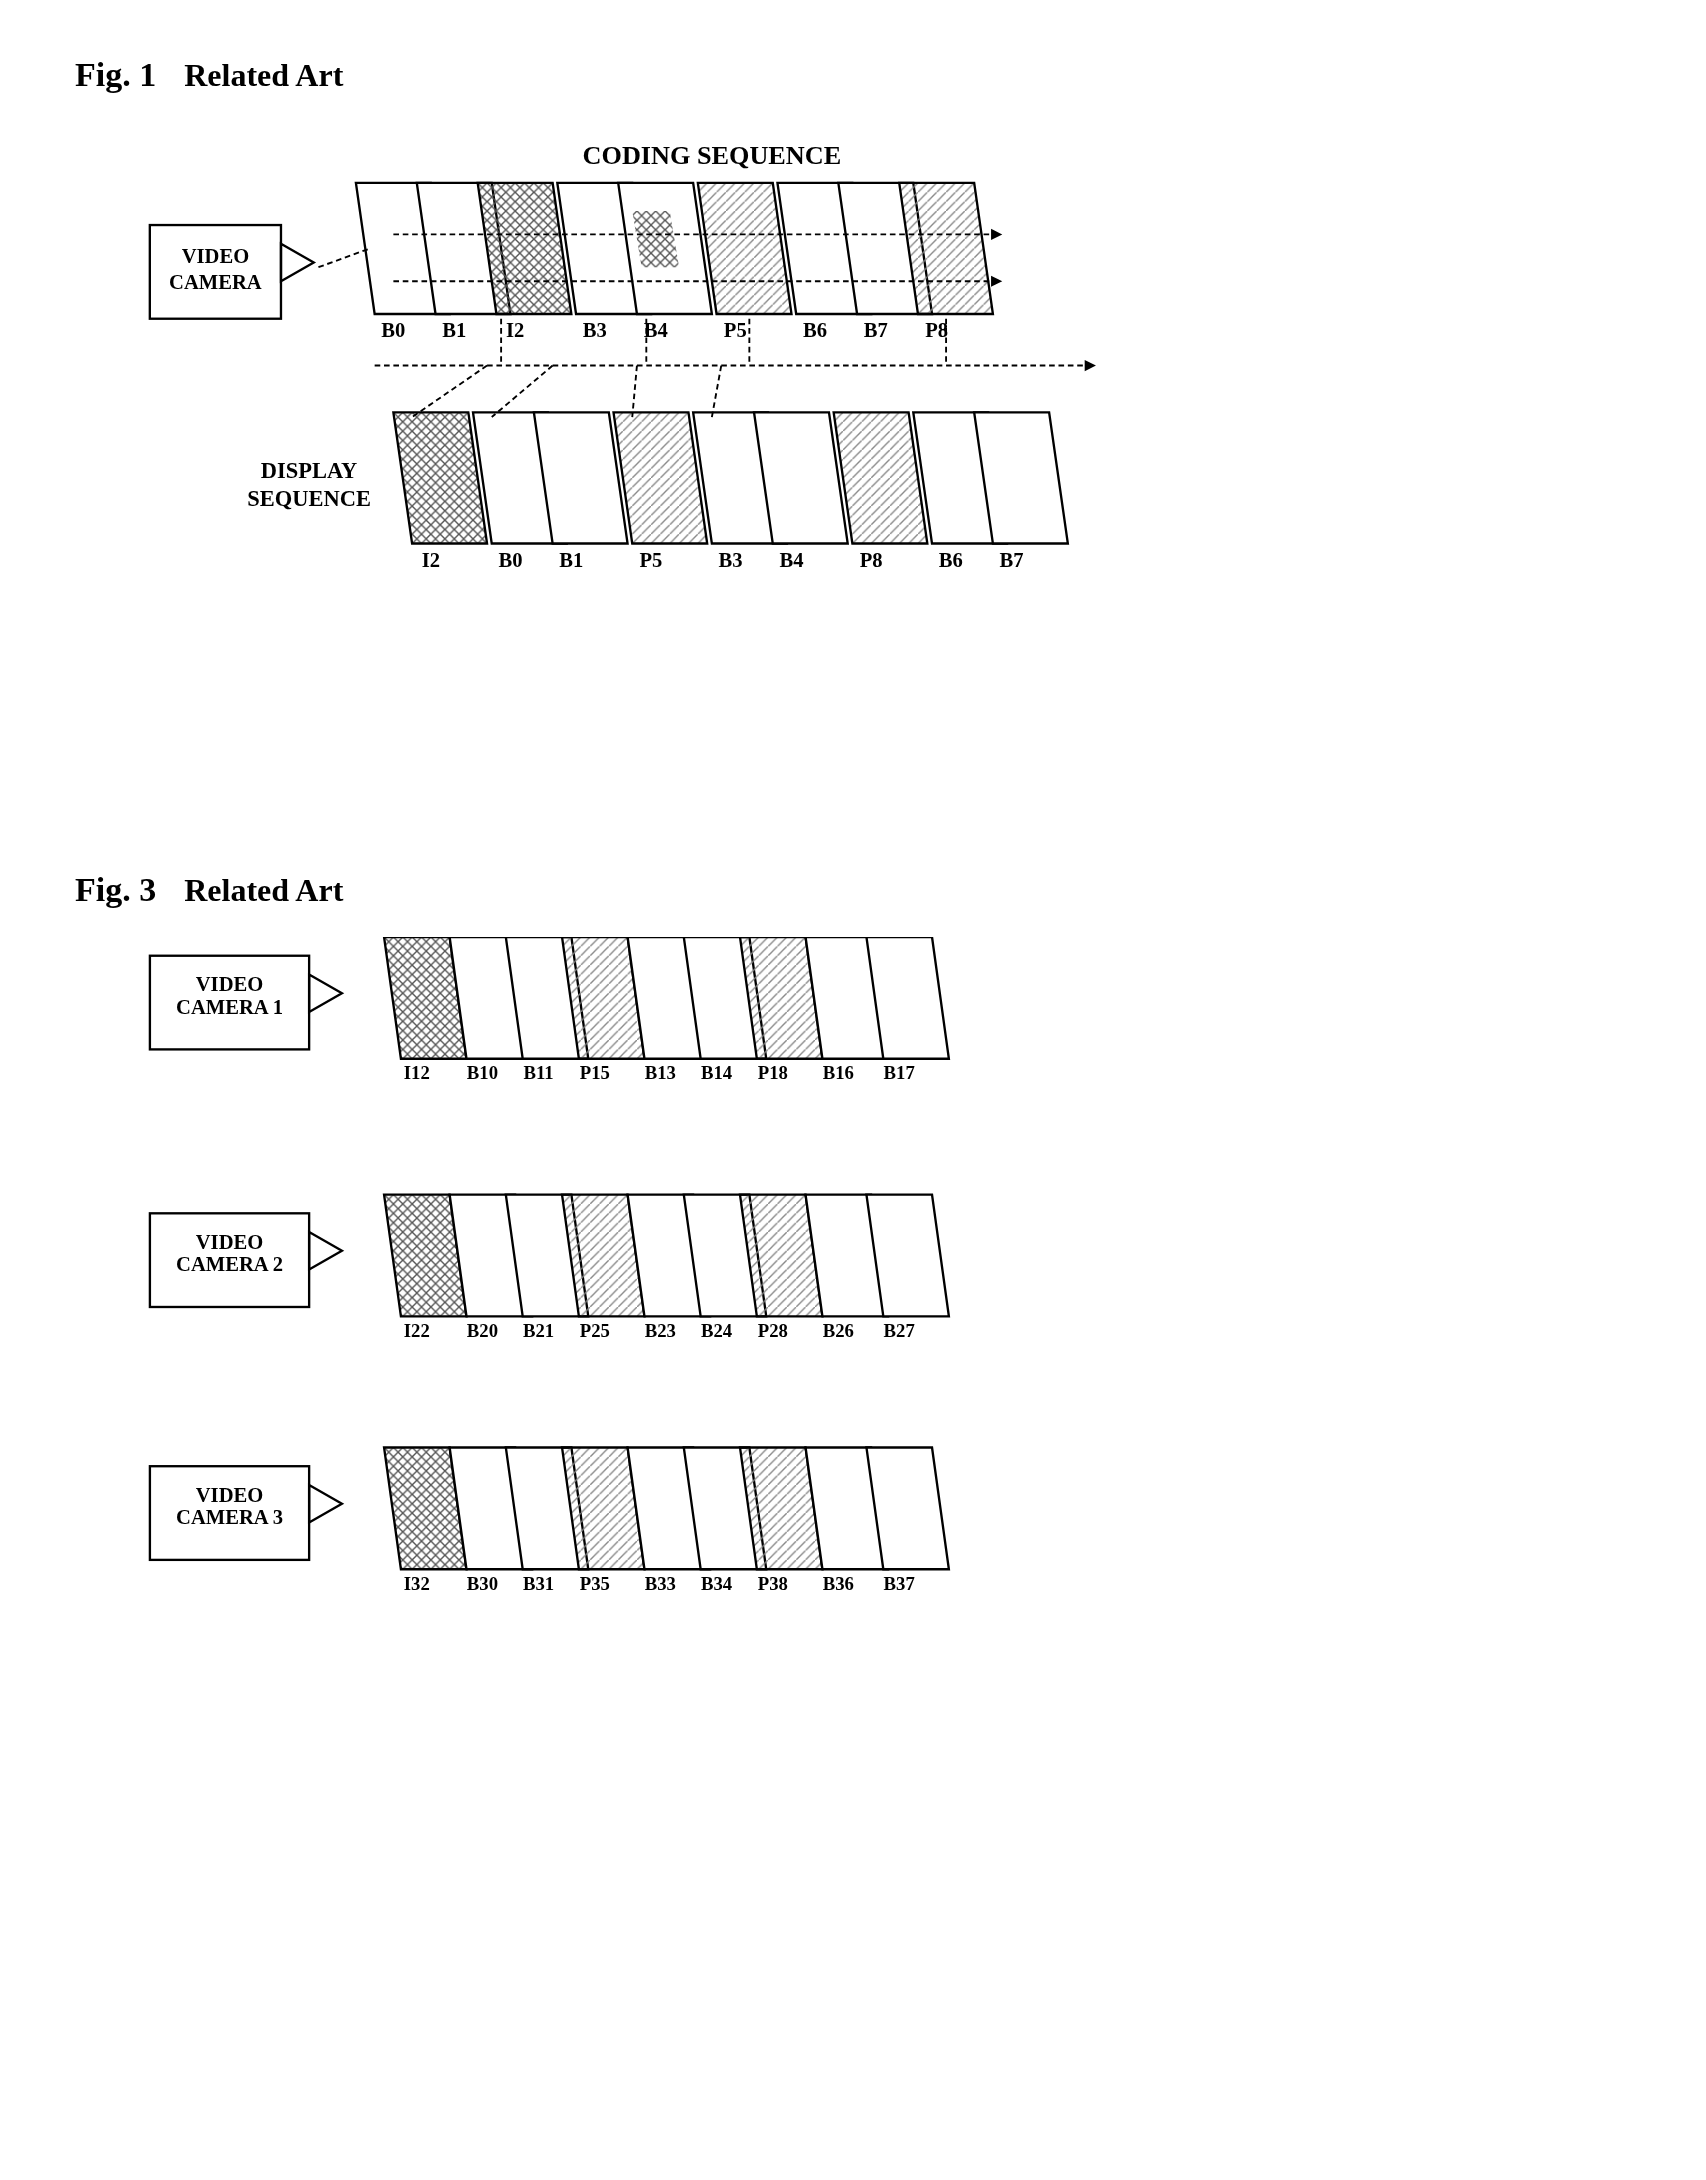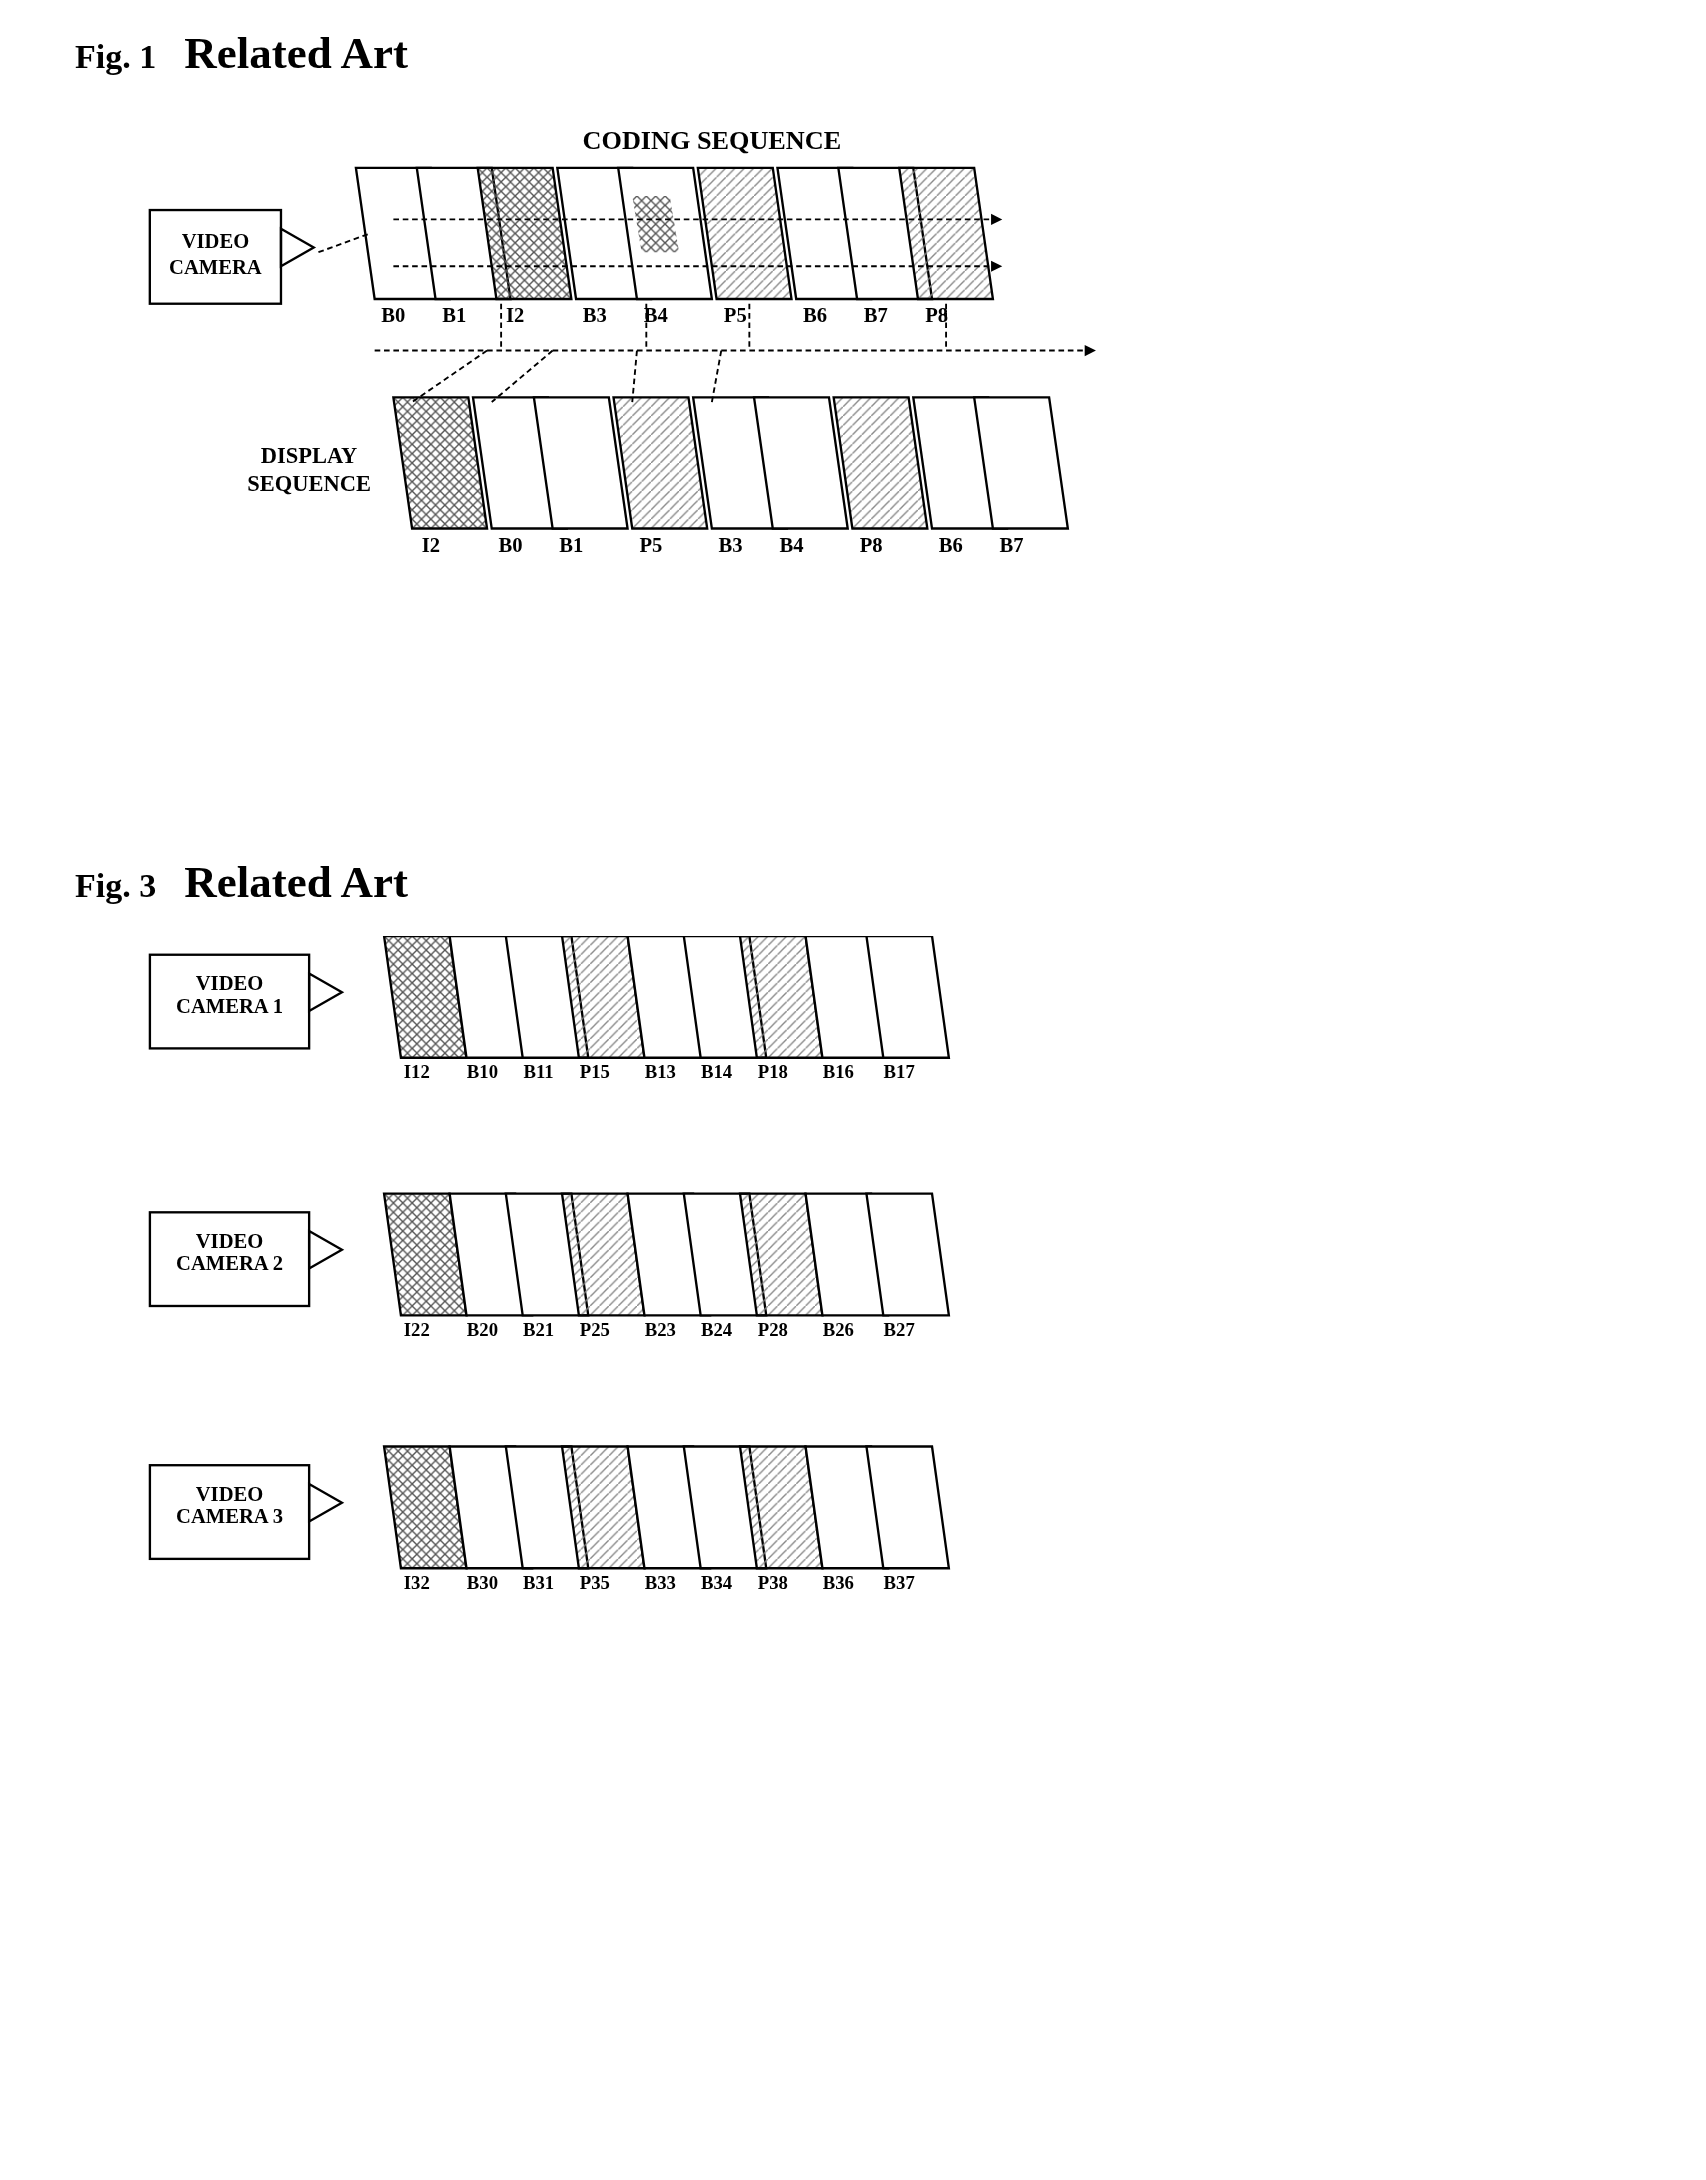--- a/index.html
+++ b/index.html
@@ -8,37 +8,37 @@
       font-family: 'Times New Roman', Times, serif;
       width: 1706px;
       min-height: 2180px;
       position: relative;
       overflow-x: hidden;
     }
 
     .page {
       width: 1706px;
       min-height: 2180px;
-      padding: 27px 75px;
+      padding: 56px 75px;
       position: relative;
     }
 
     
     .fig-label {
       display: flex;
       align-items: baseline;
       gap: 28px;
       margin-bottom: 28px;
     }
     .fig-num {
       font-size: 34px;
       font-weight: bold;
     }
     .fig-title {
-      font-size: 45px;
+      font-size: 32px;
       font-weight: bold;
     }
 
     
     .fig1-container {
       position: relative;
       width: 1499px;
       height: 637px;
       margin-left: 56px;
       margin-bottom: 112px;

